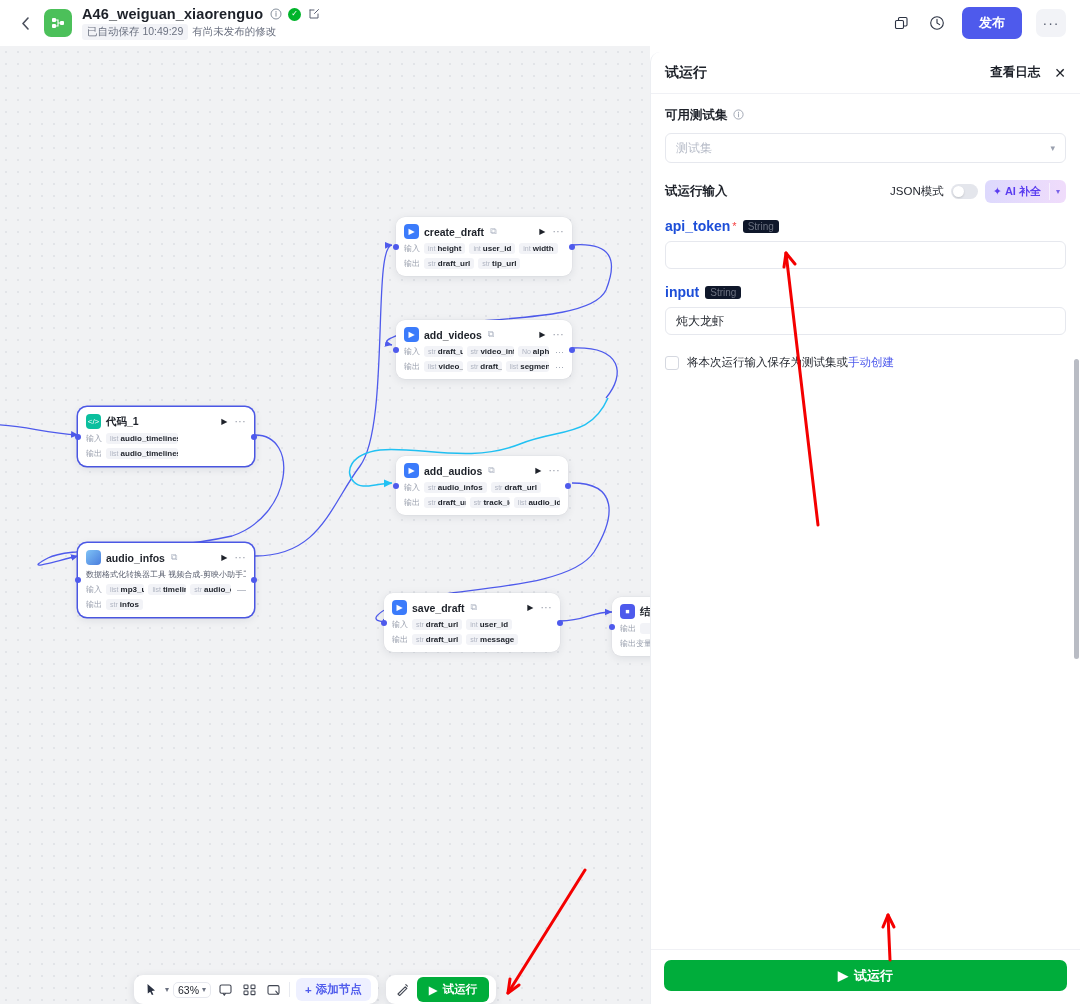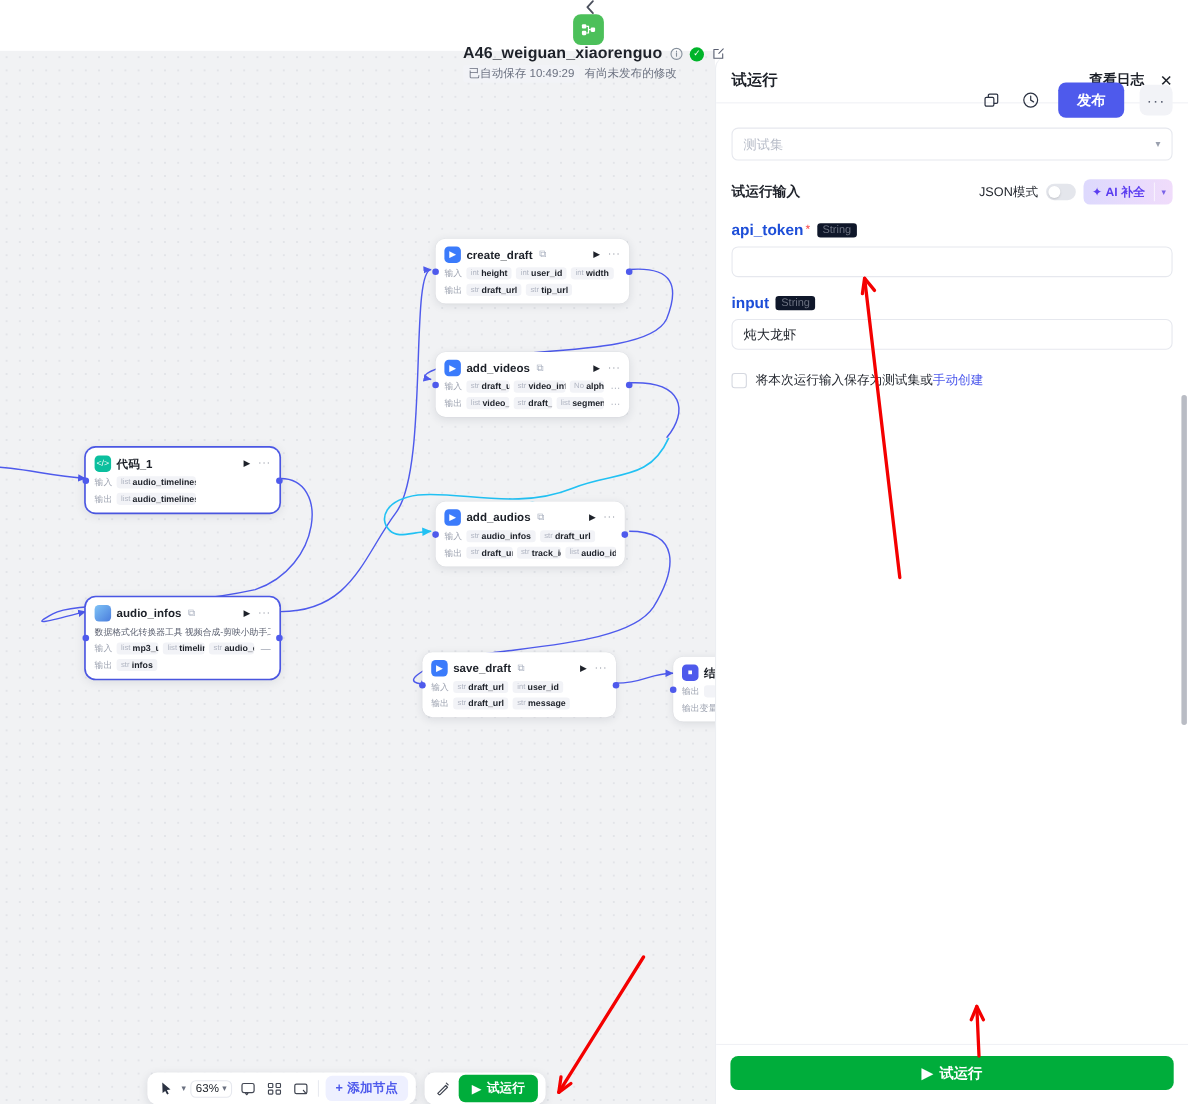--- a/index.html
+++ b/index.html
@@ -8,21 +8,21 @@
     font-family: "Liberation Sans", "DejaVu Sans", sans-serif;
     background: #ffffff;
     overflow: hidden;
   }
   #app { position: relative; width: 1080px; height: 1004px; }
 
   
   .topbar {
     position: absolute; top: 0; left: 0; width: 1080px; height: 46px;
     background: #fff; display: flex; align-items: center;
-    padding: 0 14px; z-index: 40; flex-direction: column;
+    padding: 0 14px; z-index: 40;
   }
   .back-chevron {
     width: 22px; height: 22px; display: flex; align-items: center;
     justify-content: center; color: #4a4f5c; font-size: 14px; cursor: pointer;
     margin-right: 8px;
   }
   .app-logo {
     width: 28px; height: 28px; border-radius: 7px;
     background: #4cc05a; display: flex; align-items: center; justify-content: center;
     margin-right: 10px; flex: 0 0 auto;
@@ -625,20 +625,29 @@
   <div class="panel">
     <div class="panel-head">
       <span class="panel-title">试运行</span>
       <div class="panel-head-right">
         <span class="link-log">查看日志</span>
         <span class="ic-close">✕</span>
       </div>
     </div>
 
     <div class="panel-body">
+      <div class="lbl-row">
+        <span class="lbl">可用测试集</span>
+        <span class="ic-q">
+          <svg width="11" height="11" viewBox="0 0 11 11">
+              <circle cx="5.5" cy="5.5" r="4.6" stroke="#9aa0ae" stroke-width=".9" fill="none"></circle>
+              <path d="M5.5 4.8v3M5.5 3.2v.6" stroke="#9aa0ae" stroke-width=".9" stroke-linecap="round"></path>
+            </svg>
+        </span>
+      </div>
       <div class="select-box">
         <span class="select-ph">测试集</span>
         <span class="select-caret">▾</span>
       </div>
 
       <div class="row-between">
         <span class="lbl">试运行输入</span>
         <div class="json-mode">
           <span class="jm-label">JSON模式</span>
           <div class="toggle">

